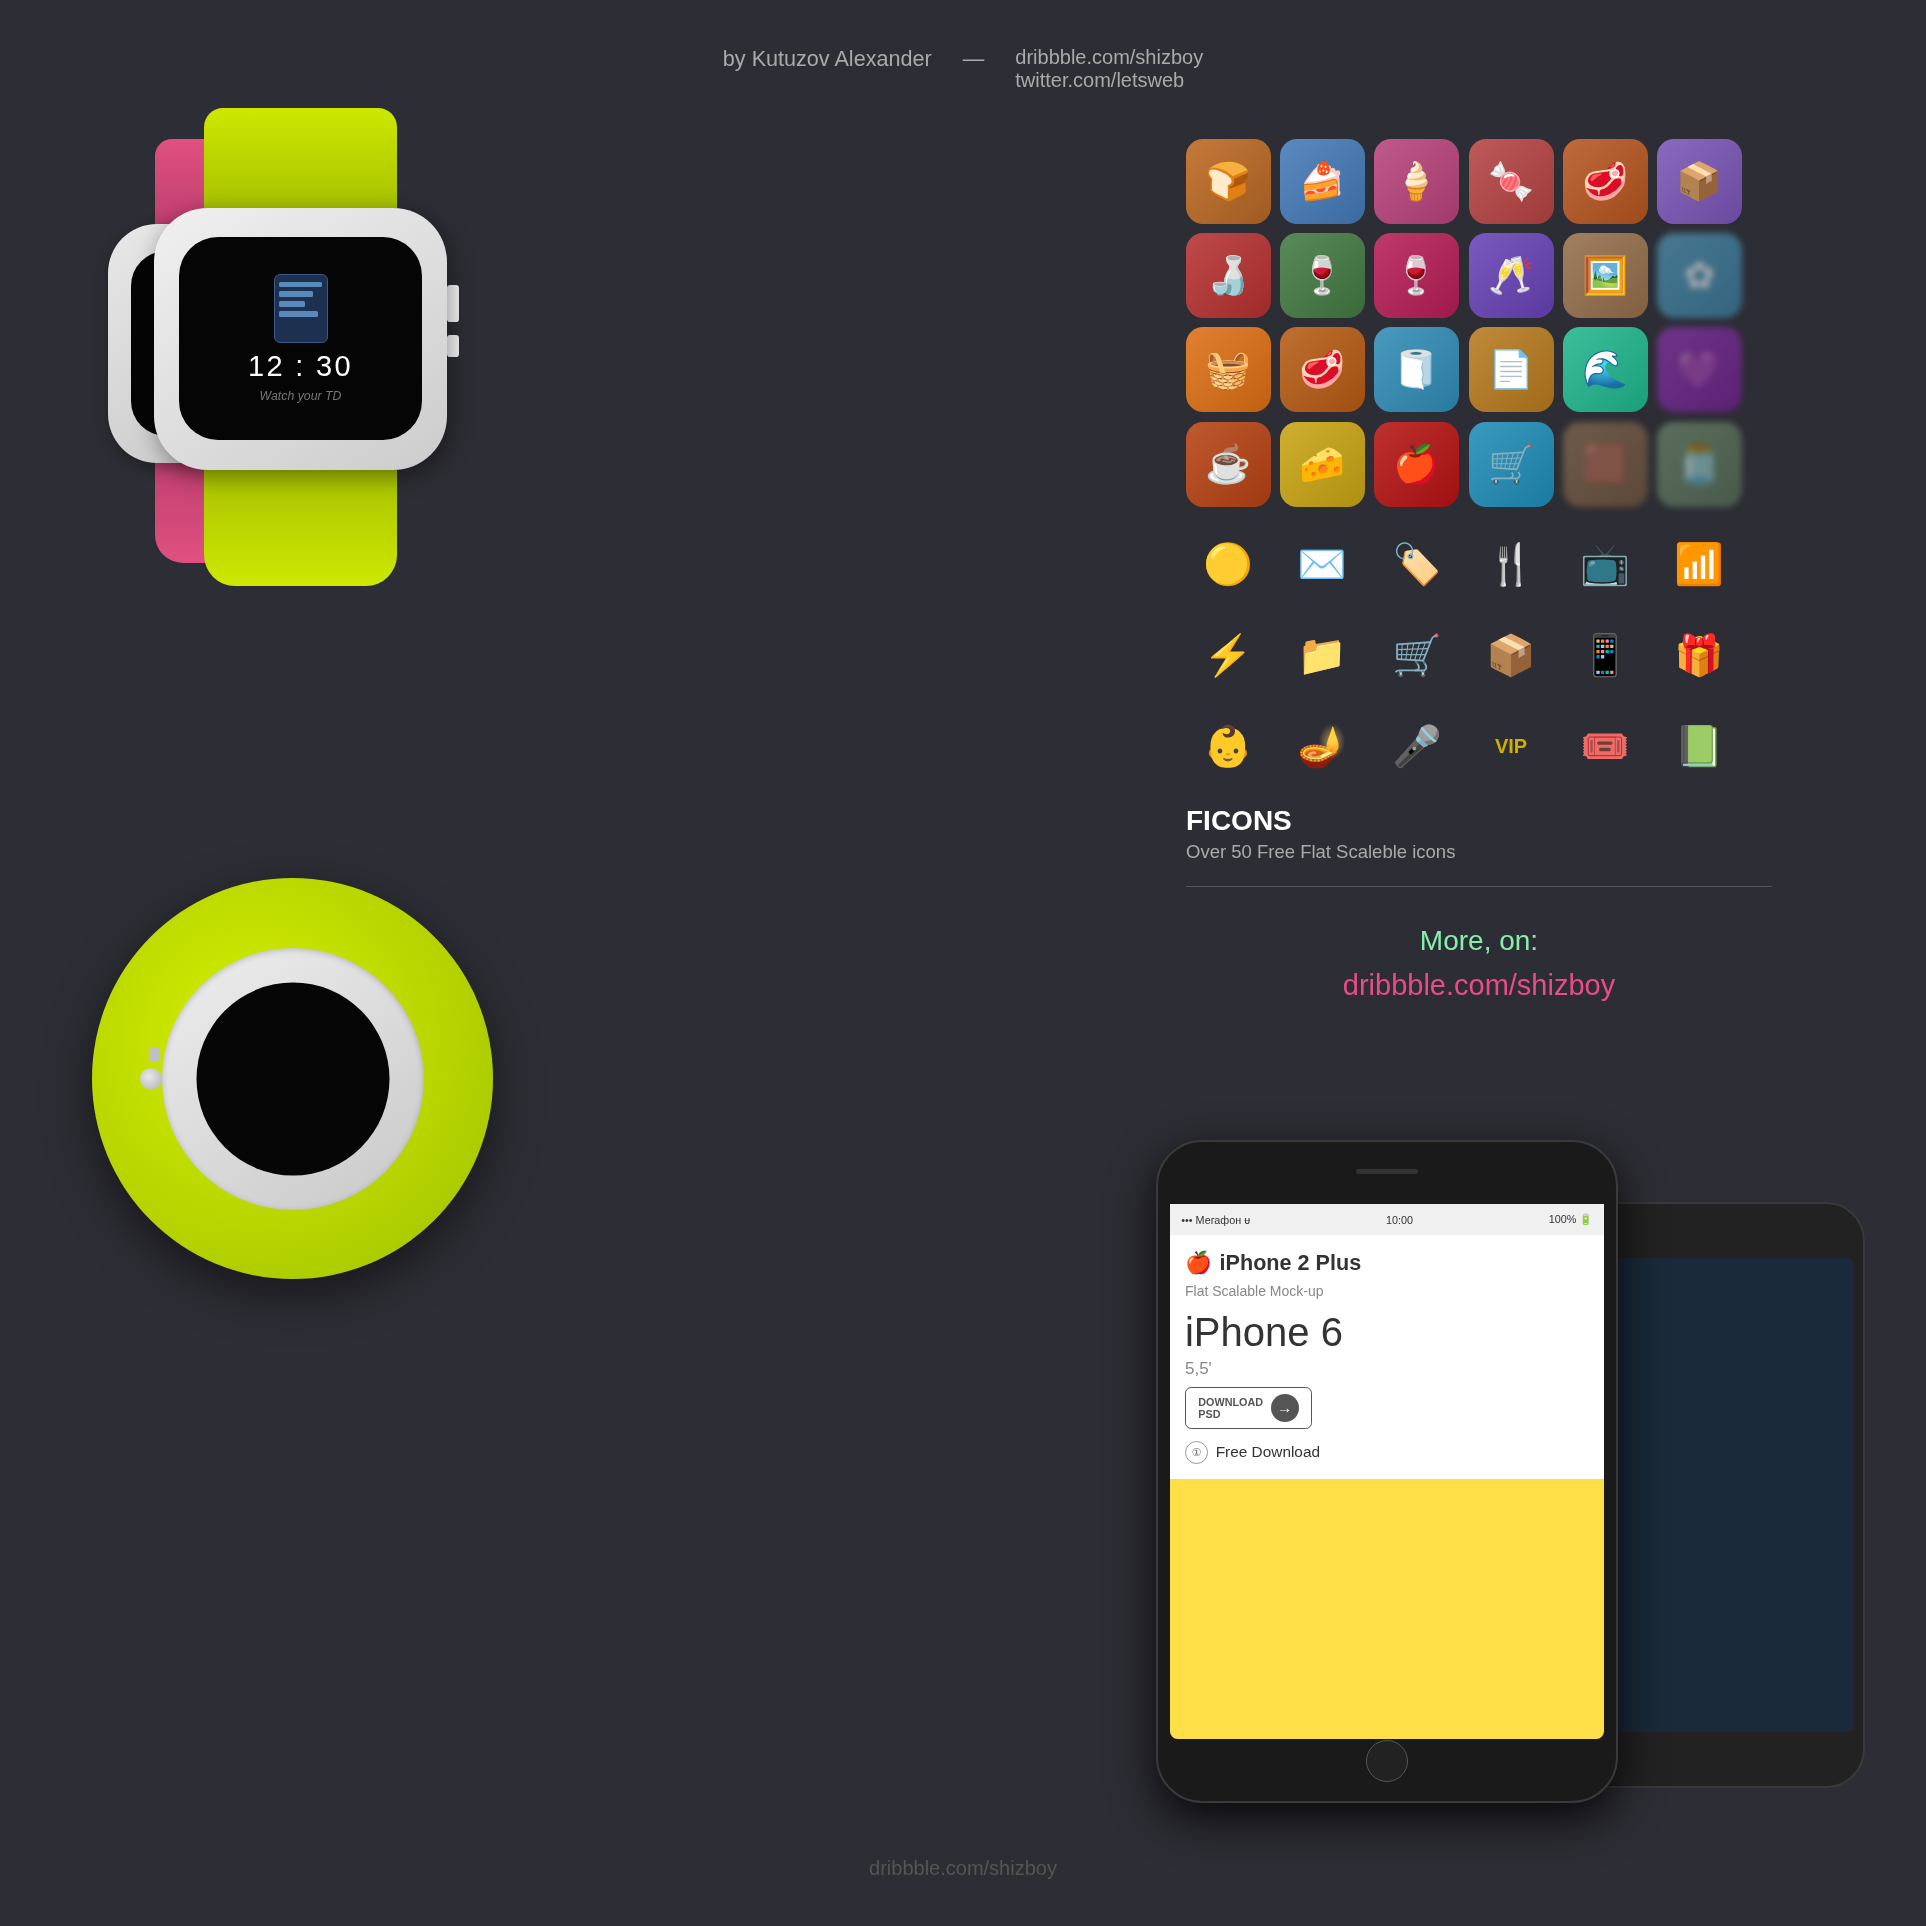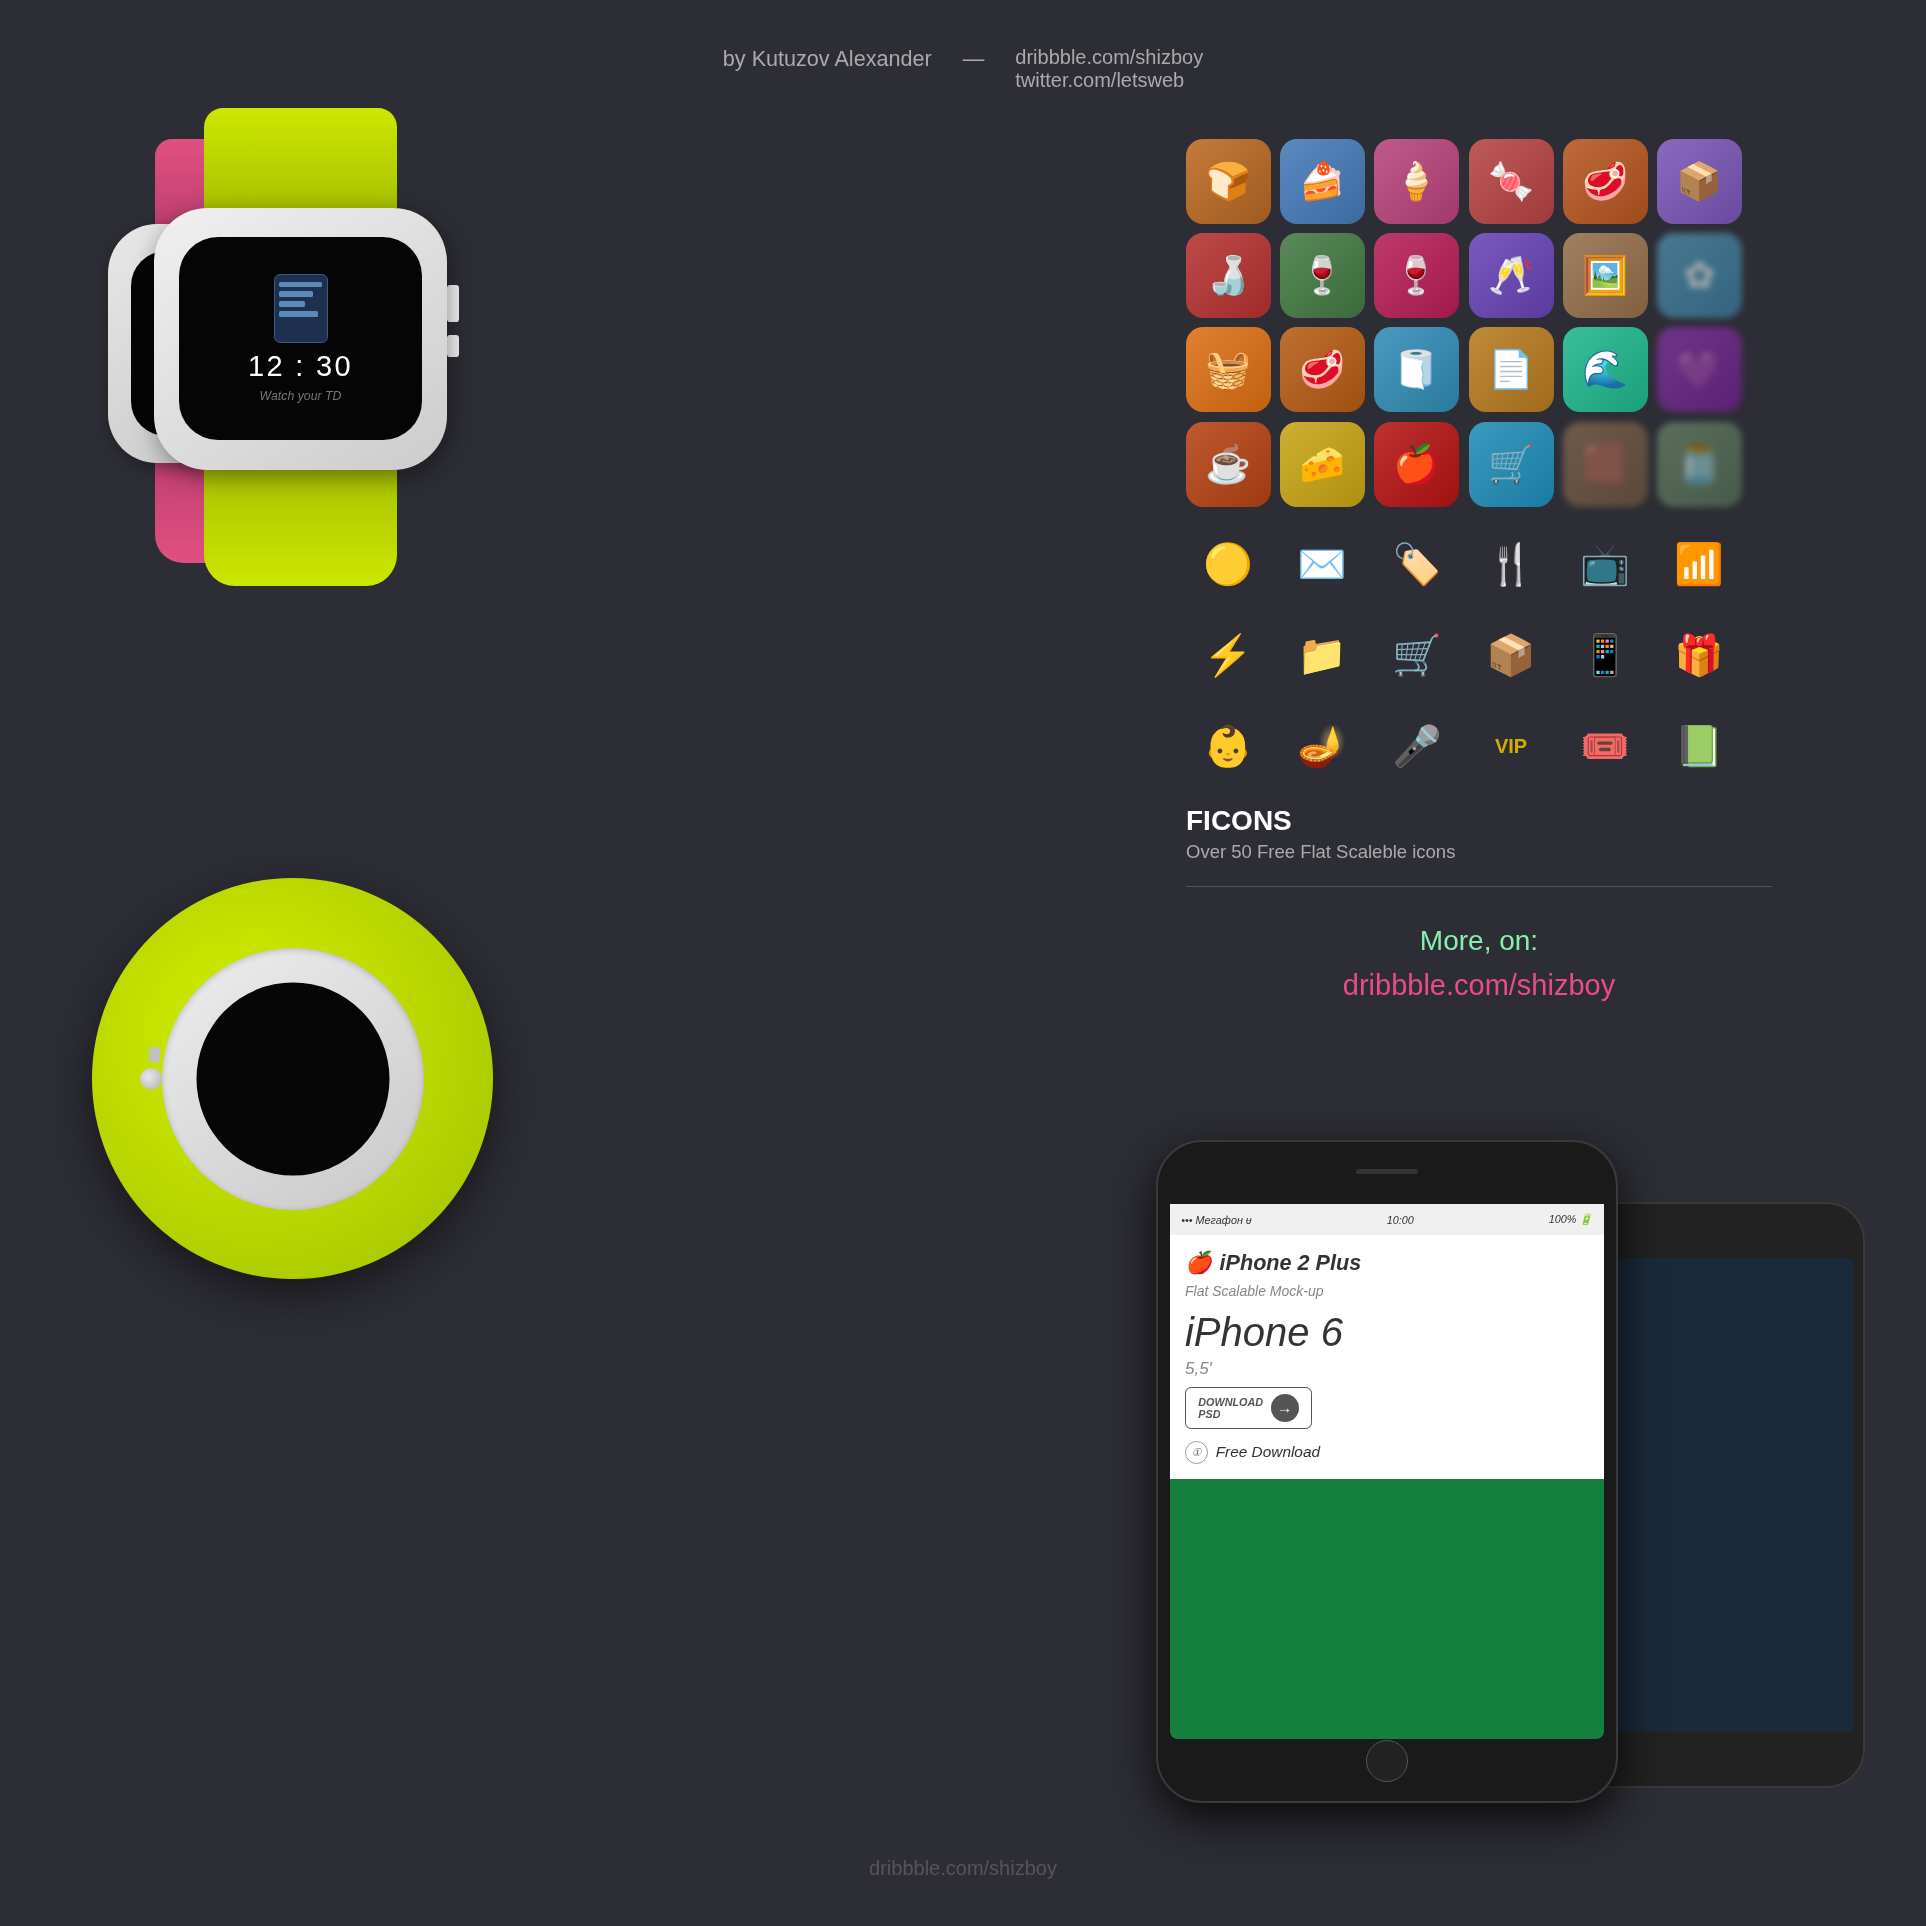--- a/index.html
+++ b/index.html
@@ -149,23 +149,22 @@
       overflow: hidden;
       box-shadow: 0 15.4px 46px rgba(0,0,0,0.8);
     }
 
     .iphone-screen {
       position: absolute;
       top: 62px;
       left: 11.6px;
       right: 11.6px;
       bottom: 62px;
-      background: #15803d;
+      background: #fde047;
       border-radius: 7.7px;
-      font-style: italic;
     }
 
     .iphone-status-bar {
       height: 31px;
       background: #f0f0f0;
       display: flex;
       align-items: center;
       justify-content: space-between;
       padding: 0 11.6px;
       font-size: 10.8px;

